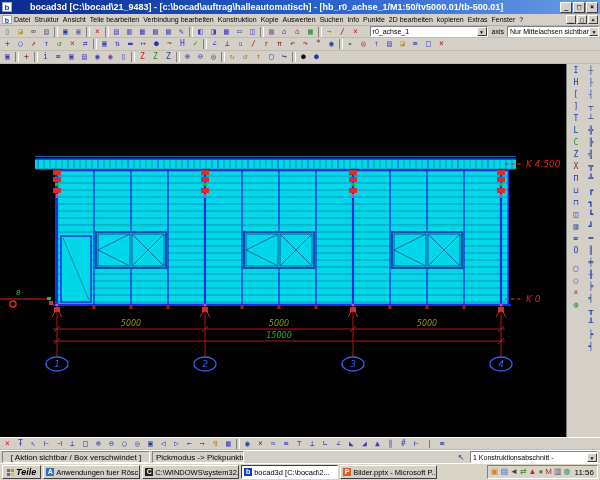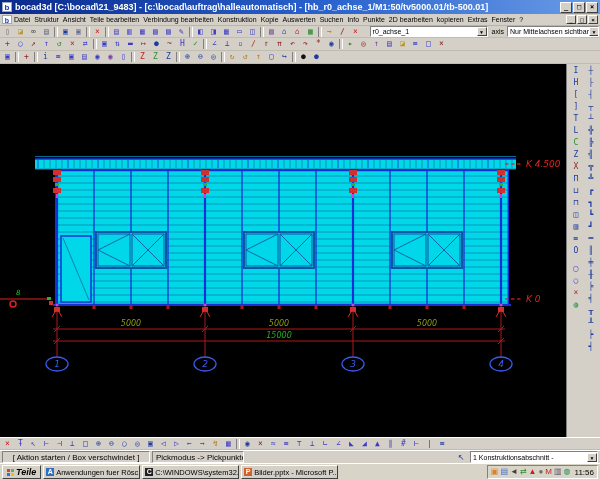--- a/index.html
+++ b/index.html
@@ -3,21 +3,21 @@
 <meta charset="utf-8">
 <style>
   *{box-sizing:border-box;margin:0;padding:0}
   html,body{width:600px;height:480px;overflow:hidden}
   body{font-family:"Liberation Sans",sans-serif;background:#d4d0c8;cursor:default}
   #app{width:600px;height:480px;display:flex;flex-direction:column}
 
   
   .titlebar{height:14px;flex:0 0 14px;background:linear-gradient(90deg,#0a2a8c,#2a63cf 55%,#6b9ce6);display:flex;align-items:center;padding:0 2px;color:#fff}
   .app-ico{width:10px;height:10px;background:#fff;color:#1a3fb4;font:bold 8px/10px "Liberation Sans",sans-serif;text-align:center;border:1px solid #9ab;flex:0 0 10px}
-  .title-text{font-size:9px;font-weight:bold;margin-left:3px;white-space:nowrap;overflow:hidden;flex:1}
+  .title-text{font-size:9px;font-weight:bold;margin-left:18px;white-space:nowrap;overflow:hidden;flex:1}
   .win-btn{width:12px;height:11px;flex:0 0 12px;background:#d4d0c8;border:1px solid;border-color:#fff #404040 #404040 #fff;color:#000;font:bold 7px/9px "DejaVu Sans Mono",monospace;text-align:center;margin-left:1px}
 
   
   .menubar{height:12px;flex:0 0 12px;background:#d4d0c8;display:flex;align-items:center;font-size:7px;padding:0 2px;border-bottom:1px solid #b8b4a8}
   .menu-item{padding:0 2px;white-space:nowrap}
   .menu-spacer{flex:1}
   .mdi-btn{width:10px;height:9px;flex:0 0 10px;background:#d4d0c8;border:1px solid;border-color:#fff #404040 #404040 #fff;font:bold 6px/7px "DejaVu Sans Mono",monospace;text-align:center;margin-left:1px}
 
   
   .tbrow{background:#d4d0c8;display:flex;align-items:center;padding:0 1px;border-bottom:1px solid #c0bcb0}
@@ -541,21 +541,21 @@
       <span class="tbi" style="color: rgb(58, 58, 200);">◢</span>
       <span class="tbi" style="color: rgb(58, 58, 200);">▲</span>
       <span class="tbi" style="color: rgb(58, 58, 200);">∥</span>
       <span class="tbi" style="color: rgb(58, 58, 200);">#</span>
       <span class="tbi" style="color: rgb(58, 58, 200);">⊢</span>
       <span class="tbi" style="color: rgb(58, 58, 200);">∣</span>
       <span class="tbi" style="color: rgb(31, 58, 158);">≡</span>
     </div>
 
   <div class="statusbar">
-    <span class="sb-seg" style="width:148px;flex:0 0 148px;justify-content:center">[ Aktion starten / Box verschwindet ]</span>
+    <span class="sb-seg" style="width:148px;flex:0 0 148px;justify-content:center">[ Aktion sichtbar / Box verschwindet ]</span>
     <span class="sb-seg" style="width:92px;flex:0 0 92px">Pickmodus -&gt; Pickpunkte</span>
     <span style="flex:1"></span>
     <span class="sb-cursor">↖</span>
     <span class="combo sb-combo">
       <span>1   Konstruktionsabschnitt      -</span>
       <span class="arrow">▼</span>
     </span>
   </div>
 
   <div class="taskbar">
@@ -569,20 +569,24 @@
       <span>Teile</span>
     </span>
     <span id="task-buttons" style="display:flex;gap:2px">
         <span class="task">
           <span class="tico" style="background: rgb(46, 111, 192);">A</span>
           <span>Anwendungen fuer Rösc...</span>
         </span>
         <span class="task">
           <span class="tico" style="background: rgb(34, 34, 34);">C</span>
           <span>C:\WINDOWS\system32...</span>
+        </span>
+        <span class="task active">
+          <span class="tico" style="background: rgb(26, 63, 180);">b</span>
+          <span>bocad3d  [C:\bocad\2...</span>
         </span>
         <span class="task">
           <span class="tico" style="background: rgb(210, 98, 42);">P</span>
           <span>Bilder.pptx - Microsoft P...</span>
         </span>
       </span>
     <span class="tray">
       <span id="tray-icons" style="display:flex;gap:2px">
           <span class="ti" style="color: rgb(224, 128, 32);">▣</span>
           <span class="ti" style="color: rgb(58, 106, 200);">▤</span>

